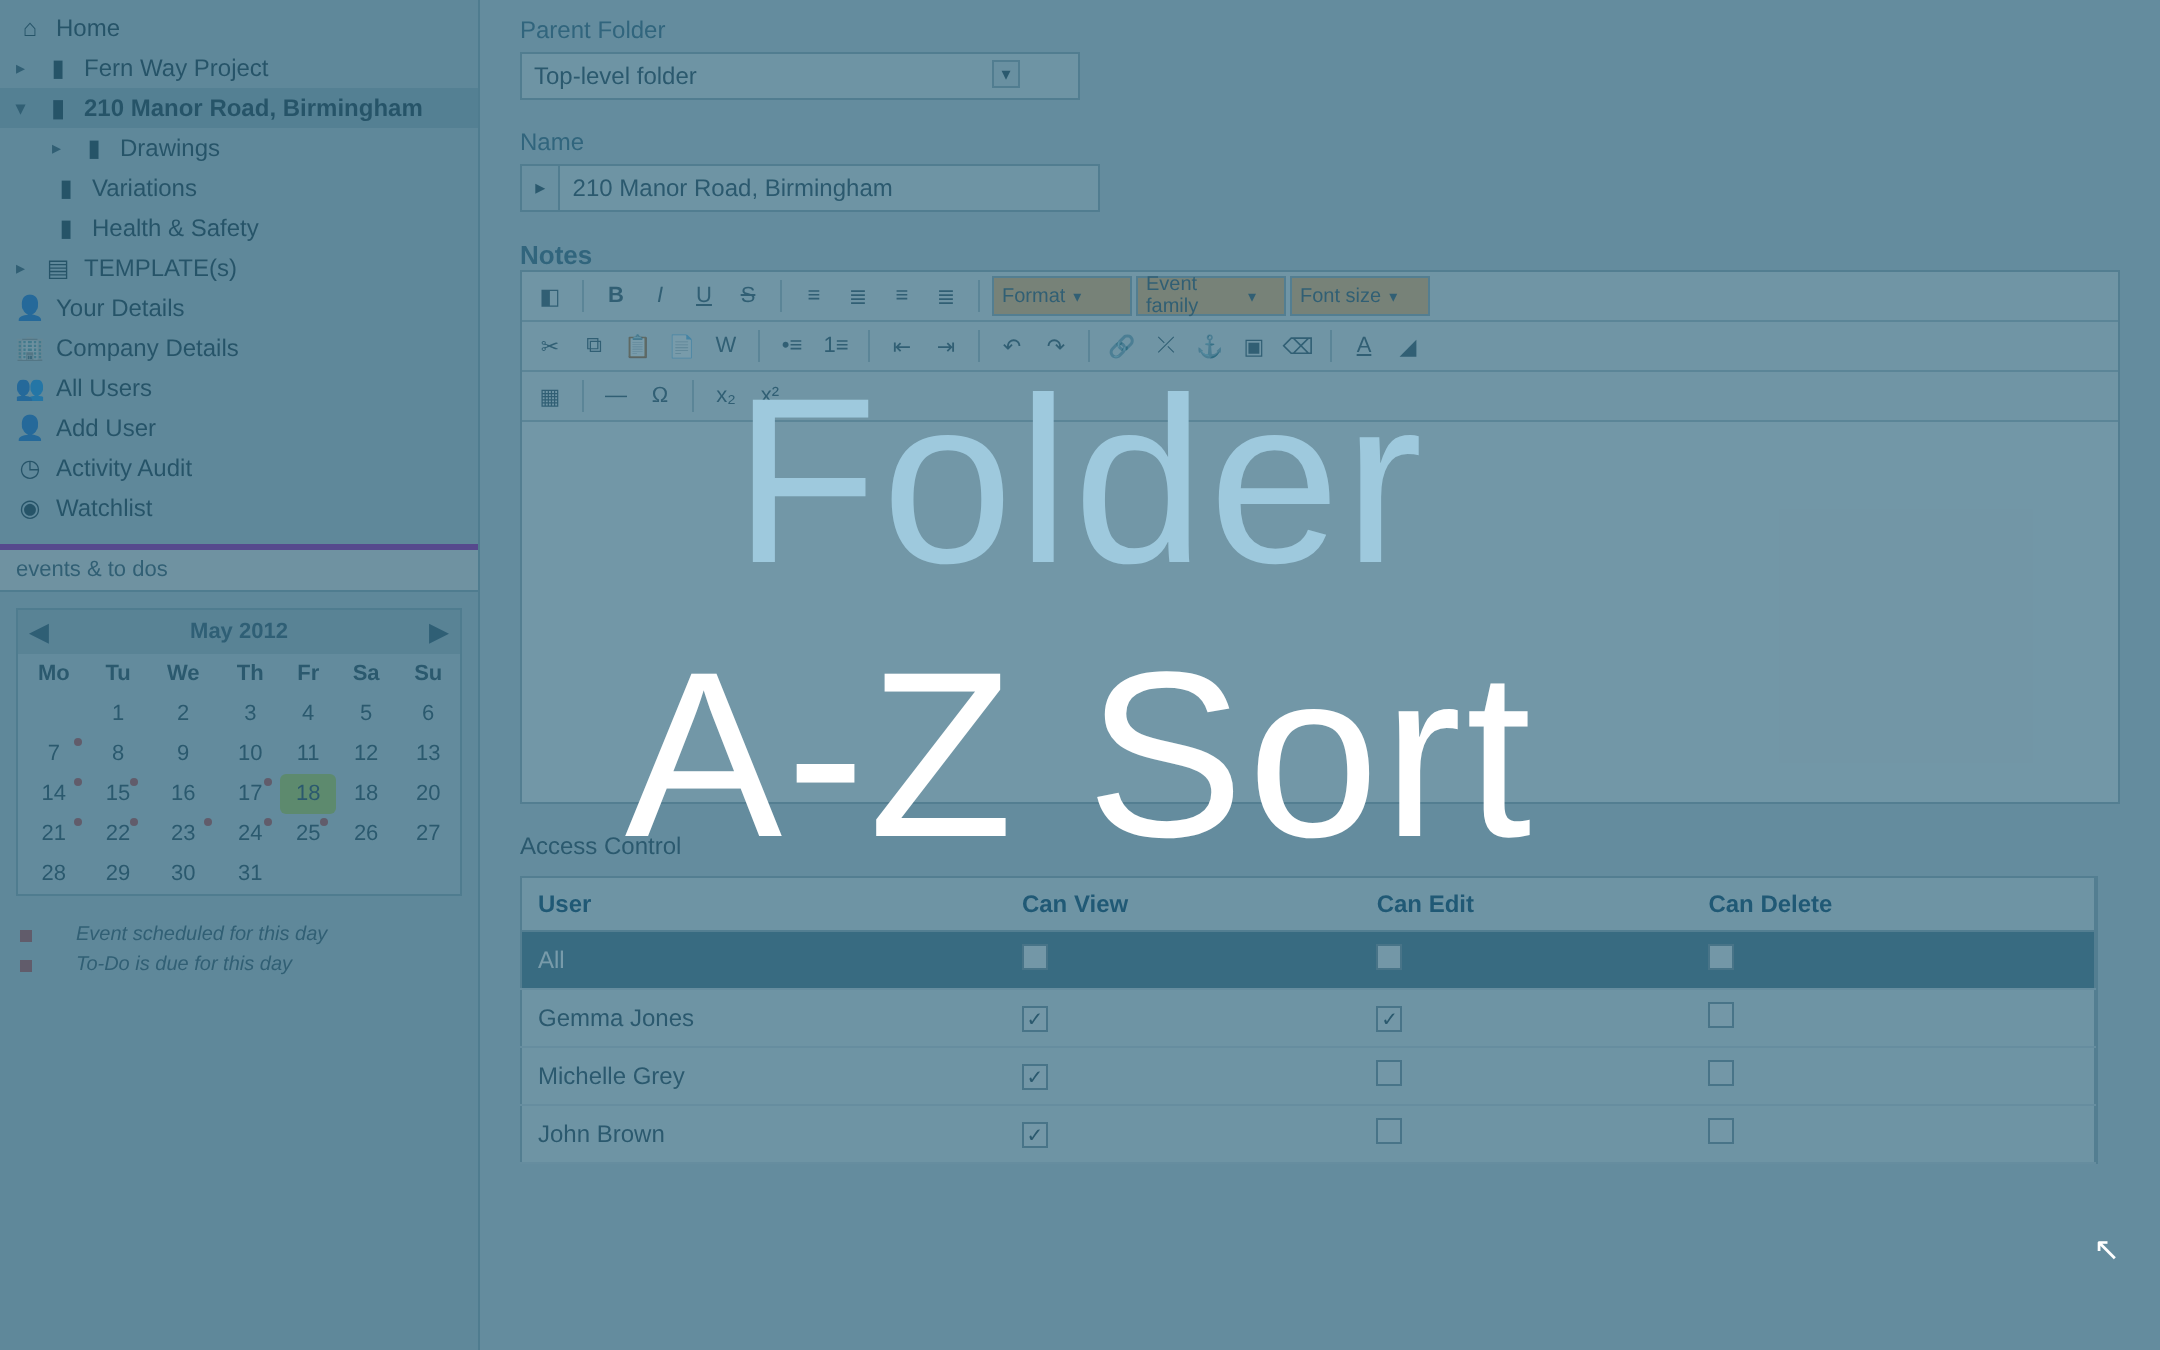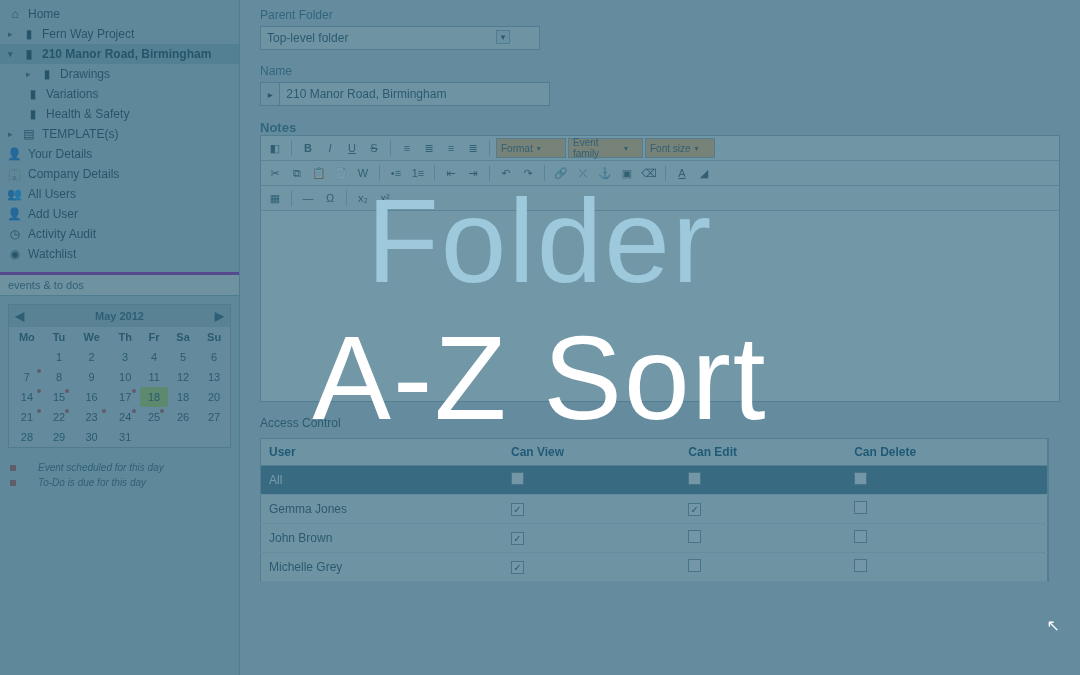--- a/index.html
+++ b/index.html
@@ -397,27 +397,27 @@
               <td><span class="chk"></span></td>
               <td><span class="chk"></span></td>
             </tr>
             <tr>
               <td>Gemma Jones</td>
               <td><span class="chk">✓</span></td>
               <td><span class="chk">✓</span></td>
               <td><span class="chk"></span></td>
             </tr>
             <tr>
+              <td>Michelle Grey</td>
+              <td><span class="chk">✓</span></td>
+              <td><span class="chk"></span></td>
+              <td><span class="chk"></span></td>
+            </tr>
+            <tr>
               <td>John Brown</td>
-              <td><span class="chk">✓</span></td>
-              <td><span class="chk"></span></td>
-              <td><span class="chk"></span></td>
-            </tr>
-            <tr>
-              <td>Michelle Grey</td>
               <td><span class="chk">✓</span></td>
               <td><span class="chk"></span></td>
               <td><span class="chk"></span></td>
             </tr>
           </tbody>
       </table>
       <div class="ac-scroll"></div>
     </div>
   </main>
 </div>

